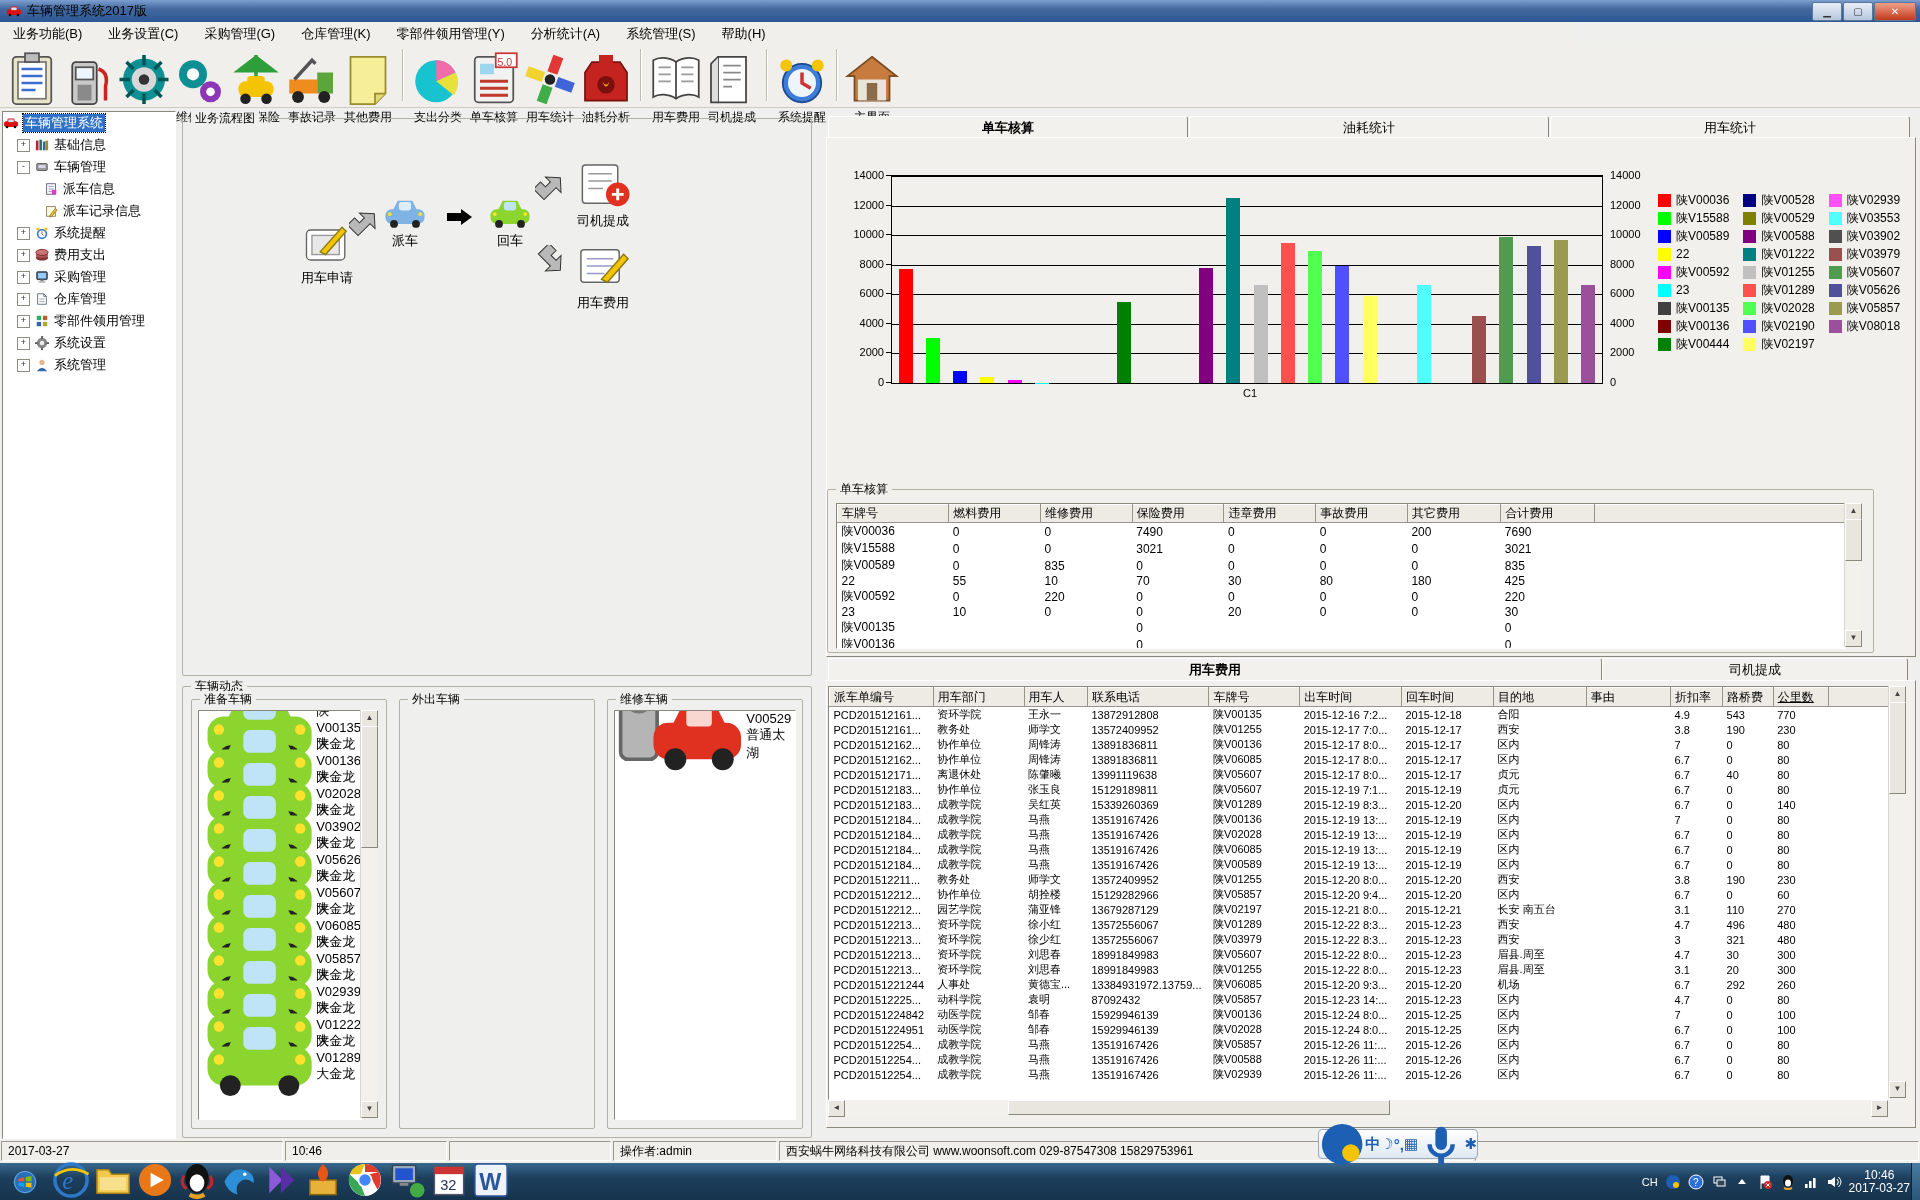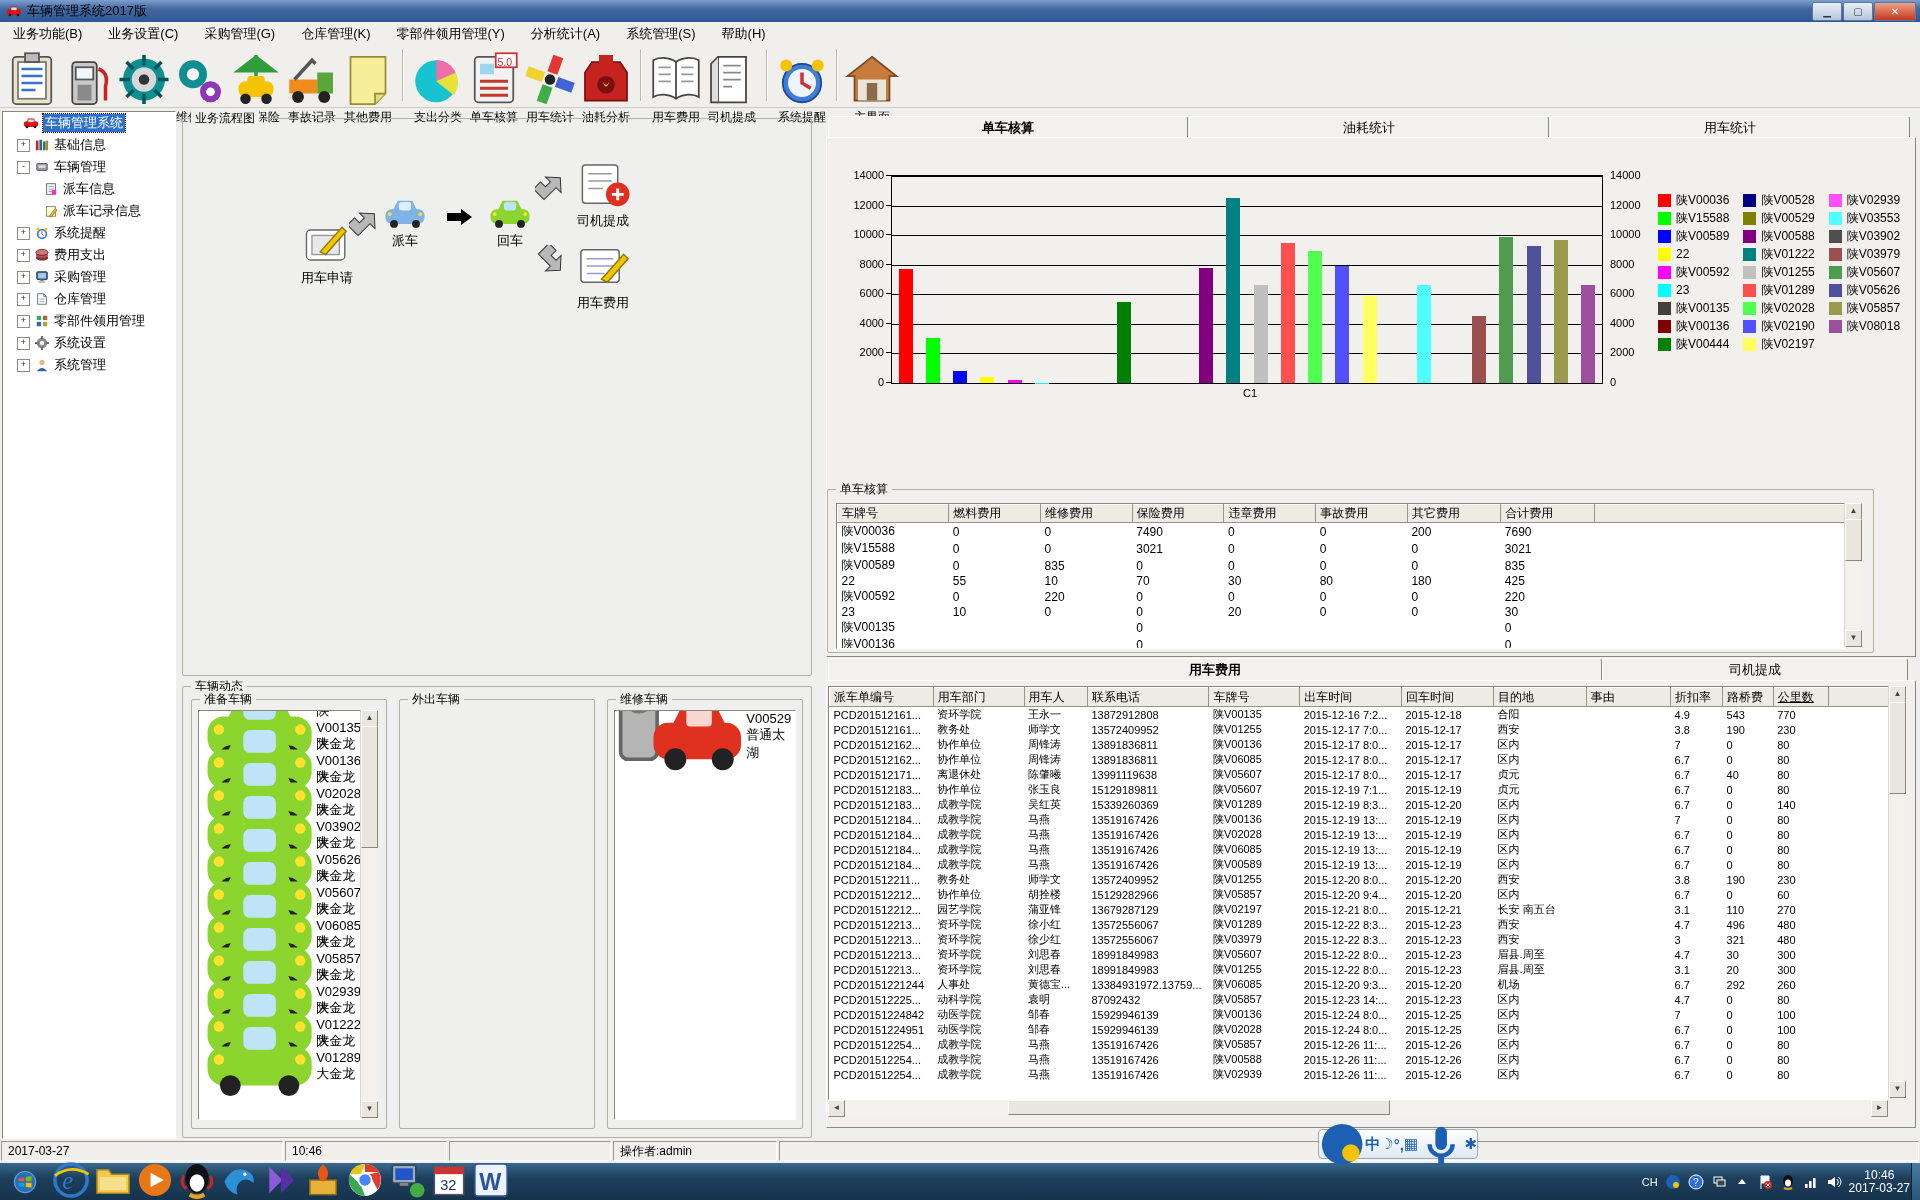--- a/index.html
+++ b/index.html
@@ -268,21 +268,21 @@
               <path d="M16 3 L30 14 H26 V28 H6 V14 H2 Z" fill="#c77b3f" stroke="#7c4a20"></path>
               <rect x="8" y="16" width="16" height="12" fill="#e8e4da"></rect>
               <rect x="13" y="18" width="6" height="10" fill="#8b6b4a"></rect>
             </svg></span>
           <div class="lbl">主界面</div>
         </div>
       </div>
     </div>
 
   <div id="tree" class="abs">
-      <div class="tree-row" style="padding-left: 20px;">
+      <div class="tree-row" style="padding-left: 0;">
         <span class="tree-ico"><svg viewBox="0 0 36 26" style="width:100%;height:100%">
             <rect x="2" y="9" width="32" height="13" rx="6" fill="#d11"></rect>
             <rect x="10" y="3" width="16" height="9" rx="3" fill="#d11"></rect>
             <rect x="12" y="5" width="12" height="6" fill="#cfe7f5"></rect>
             <circle cx="9" cy="22" r="3" fill="#111"></circle>
             <circle cx="27" cy="22" r="3" fill="#111"></circle>
           </svg></span>
         <span class="tree-lbl sel">车辆管理系统</span>
       </div>
       <div class="tree-row" style="padding-left: 14px;">
@@ -1330,20 +1330,21 @@
       <div class="sb-thumb" style="left:180px;top:0;width:380px;height:13px;"></div>
       <div class="sb-btn" style="right:0;top:0;">►</div>
     </div>
   </div>
 
   <div id="statusbar" class="abs">
     <div class="sb-cell" style="width:268px;">2017-03-27</div>
     <div class="sb-cell" style="width:148px;">10:46</div>
     <div class="sb-cell" style="width:148px;"></div>
     <div class="sb-cell" style="width:150px;">操作者:admin</div>
+    <div class="sb-cell" style="width:680px;">西安蜗牛网络科技有限公司  www.woonsoft.com  029-87547308  15829753961</div>
     <div class="sb-cell" style="flex:1;"></div>
   </div>
 
   <div id="imebar" class="abs">
     <svg viewBox="0 0 16 16">
         <circle cx="8" cy="8" r="7" fill="#1d5fb3"></circle>
         <circle cx="11" cy="11" r="3" fill="#f5c400"></circle>
       </svg>
     <span class="ime-it">中</span>
     <span class="ime-it">☽</span>

